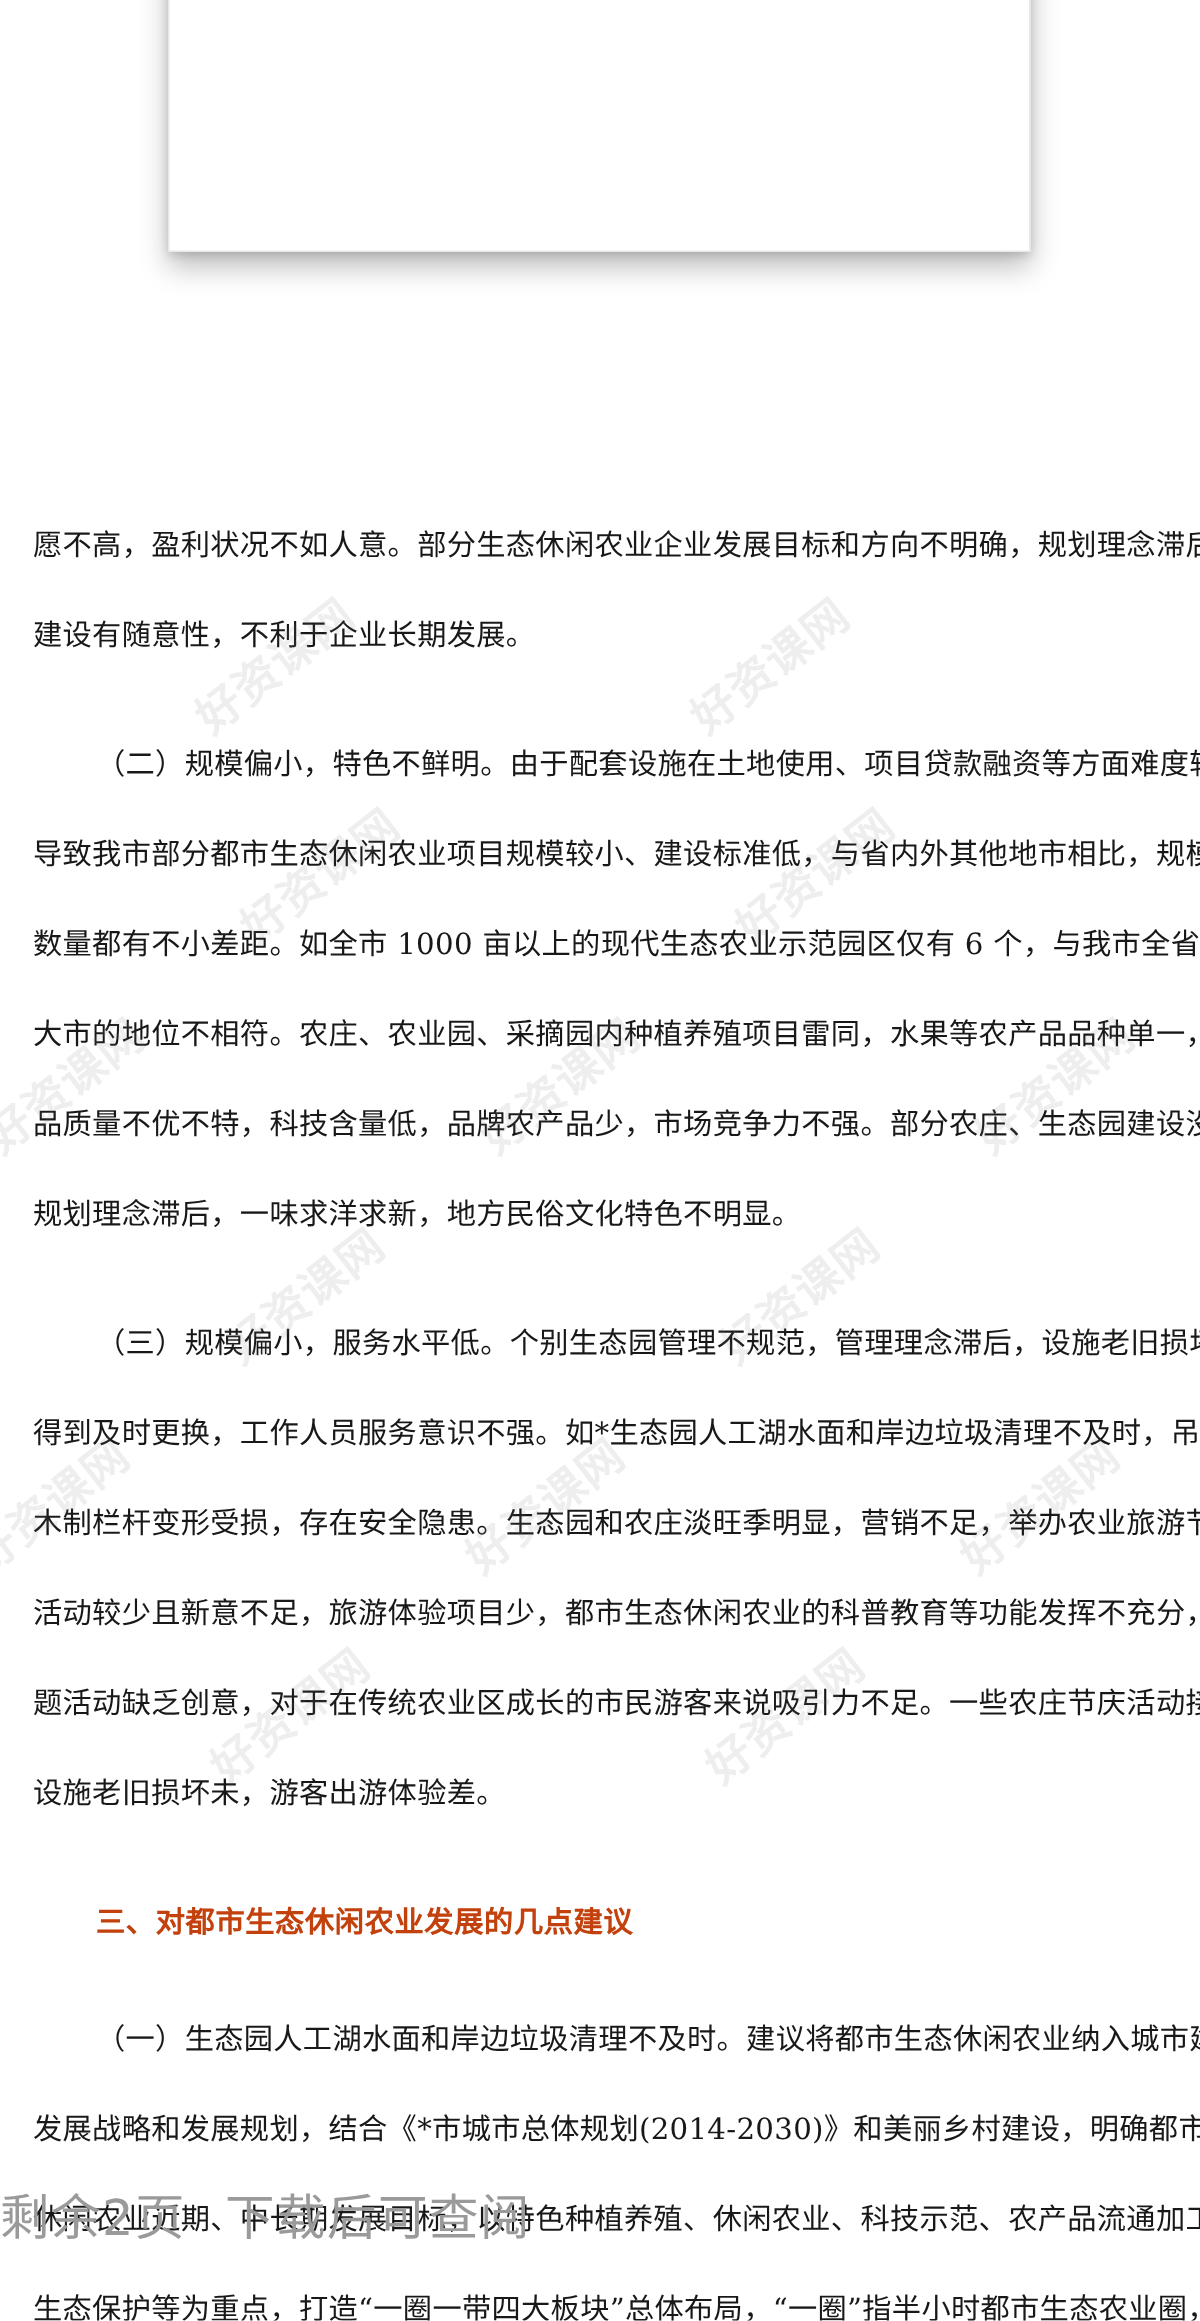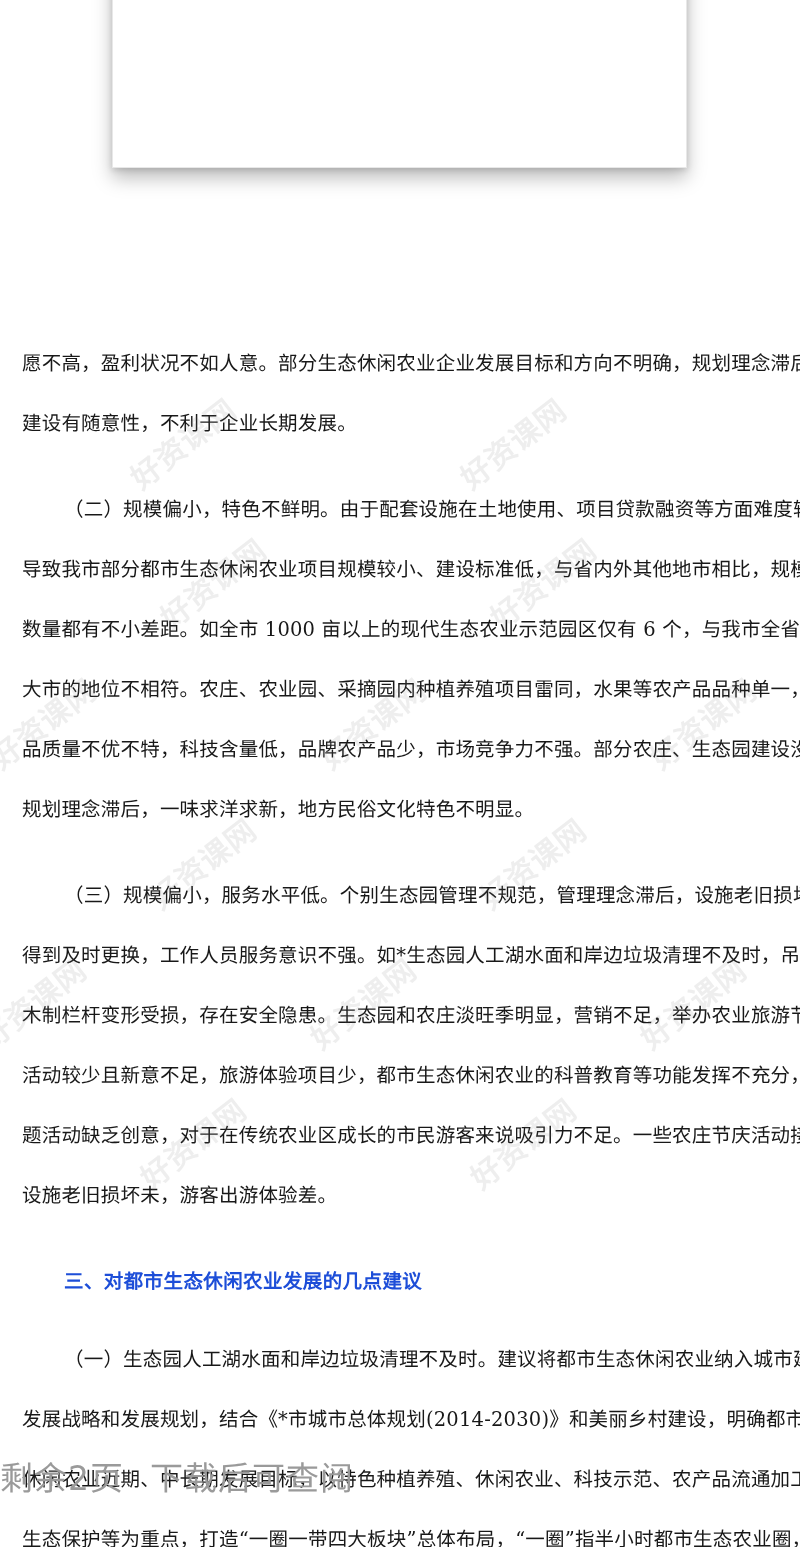--- a/index.html
+++ b/index.html
@@ -72,21 +72,21 @@
   .bold-run {
     font-weight: normal;
   }
   .heading-line {
     font-size: 19.5px;
     line-height: 60px;
     font-weight: bold;
     padding-left: 42px;
     letter-spacing: 0.4px;
     white-space: nowrap;
-    color: #1d4ed8;
+    color: #c2410c;
   }
   .spacer-sm { height: 18px; }
 
   
   .watermark-layer {
     position: absolute;
     left: 0;
     top: 0;
     width: 800px;
     height: 1547px;

